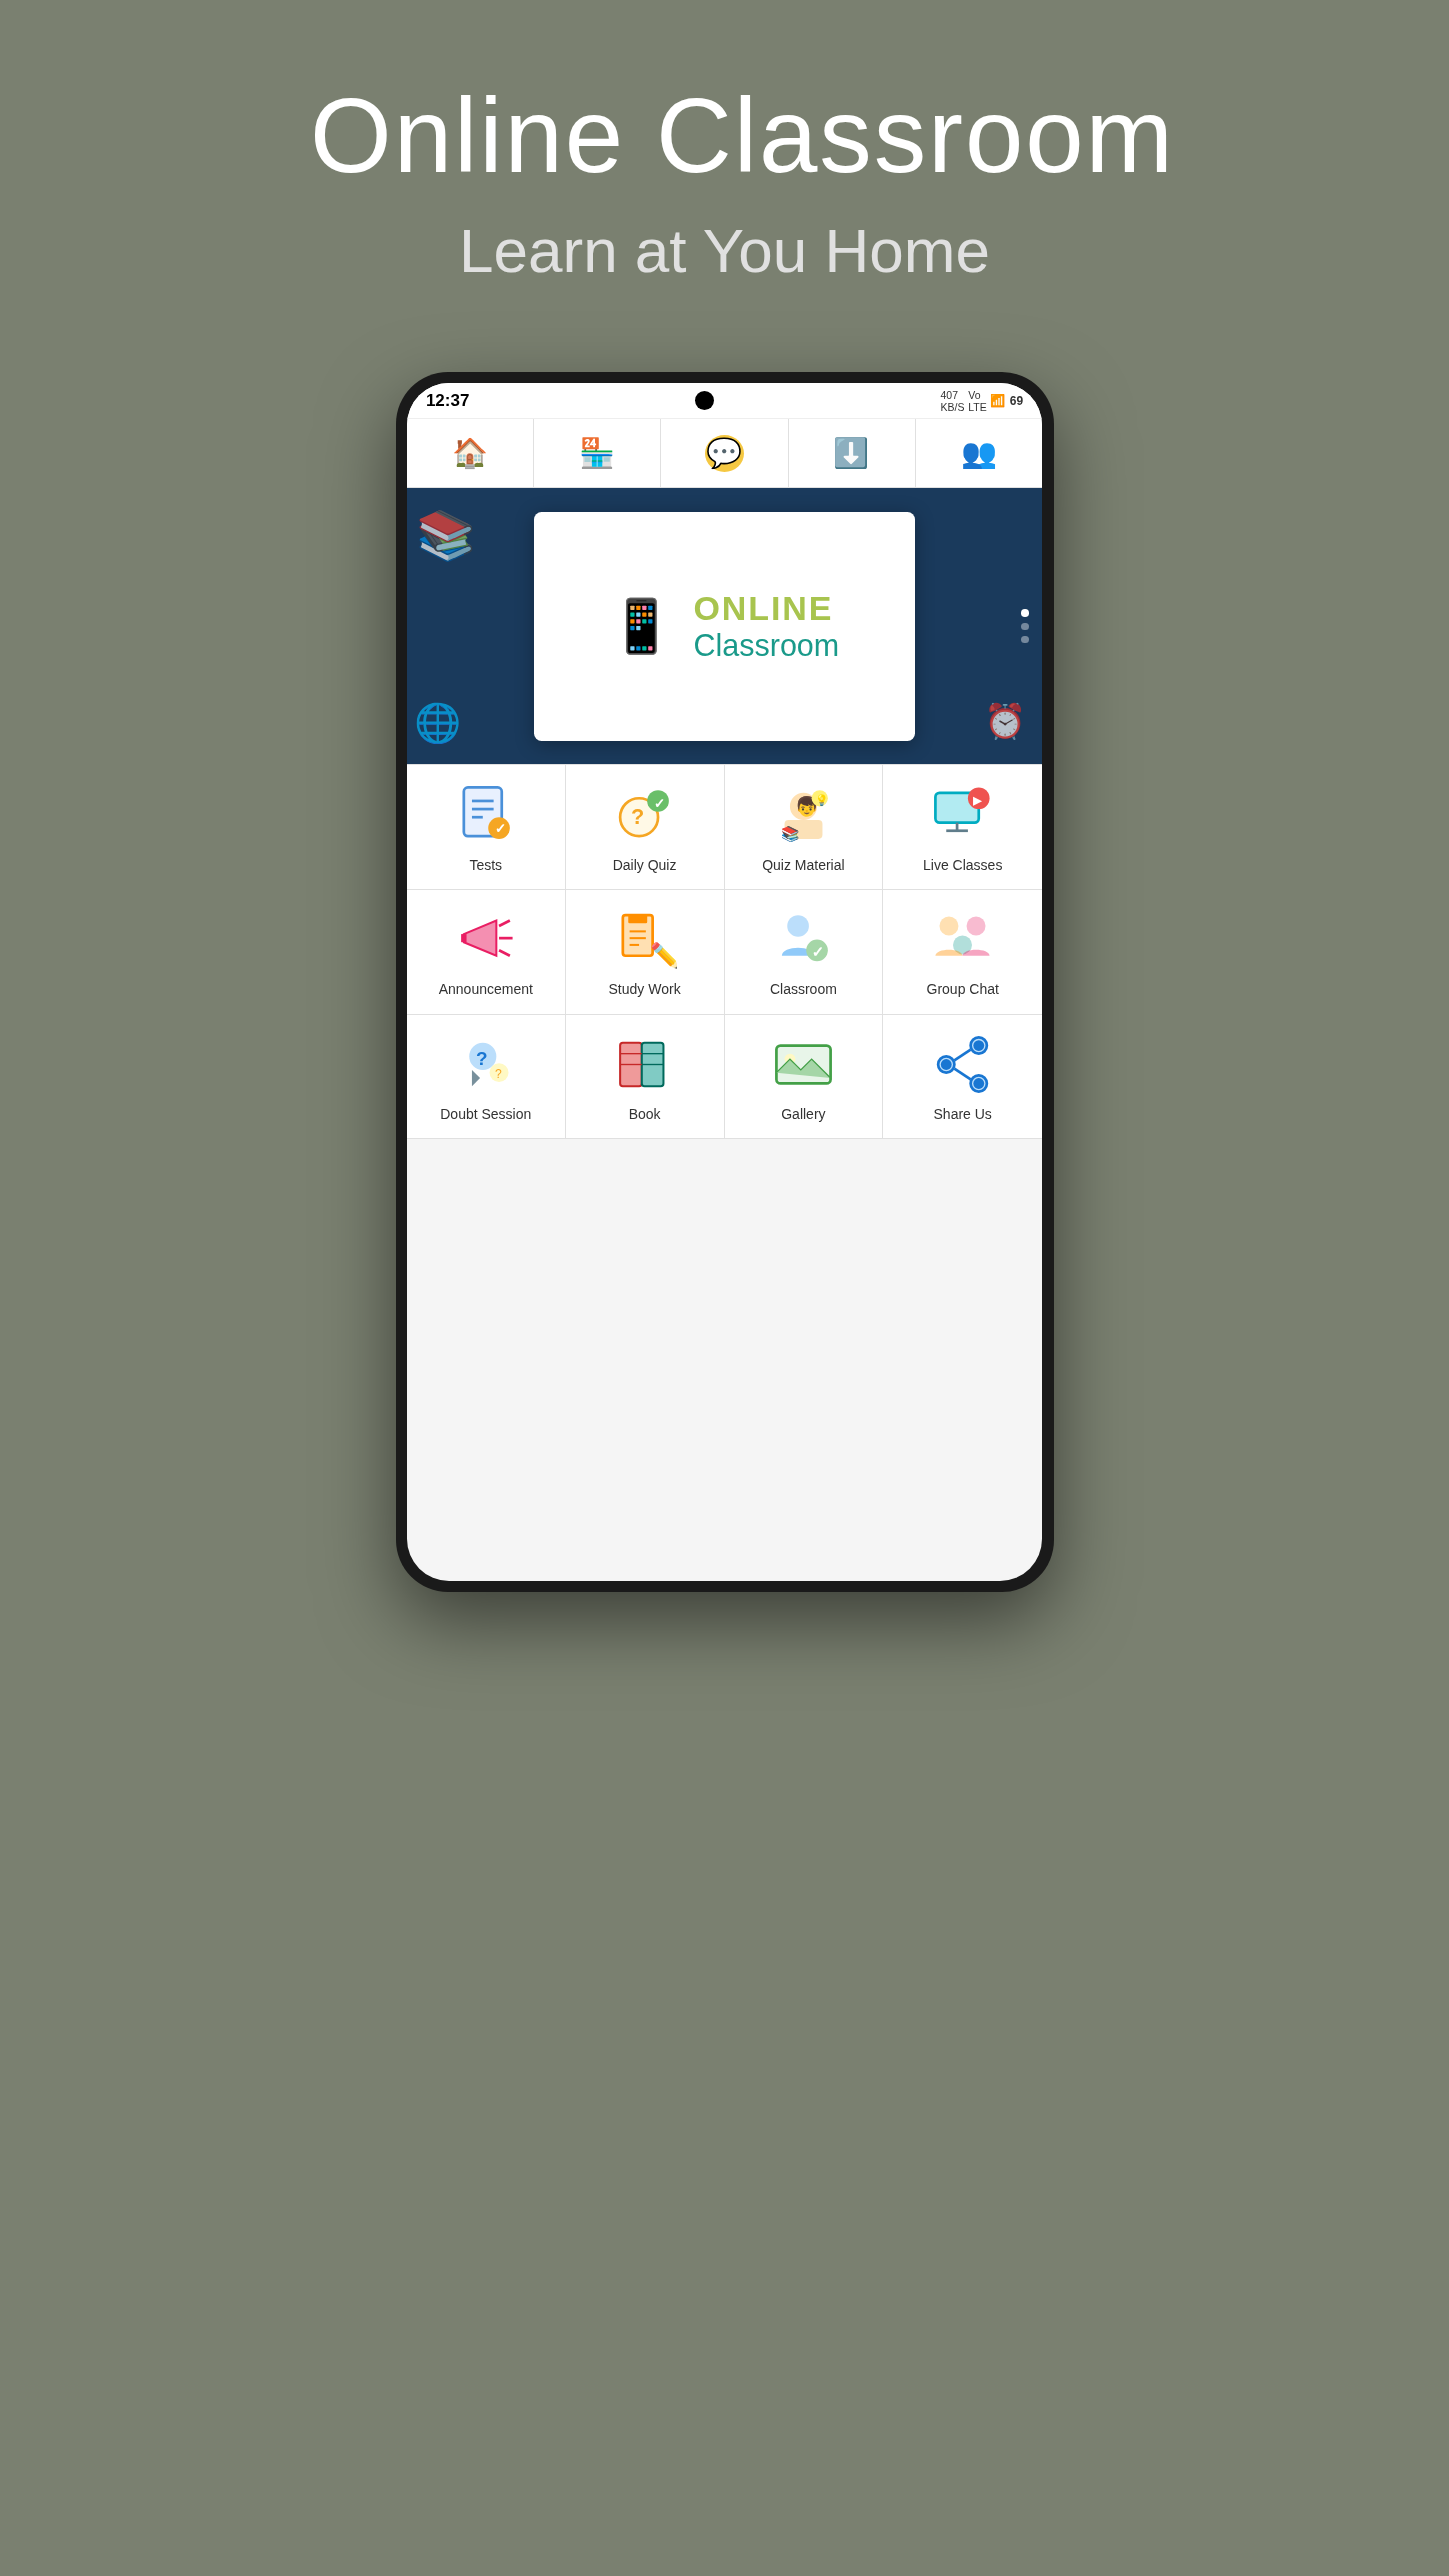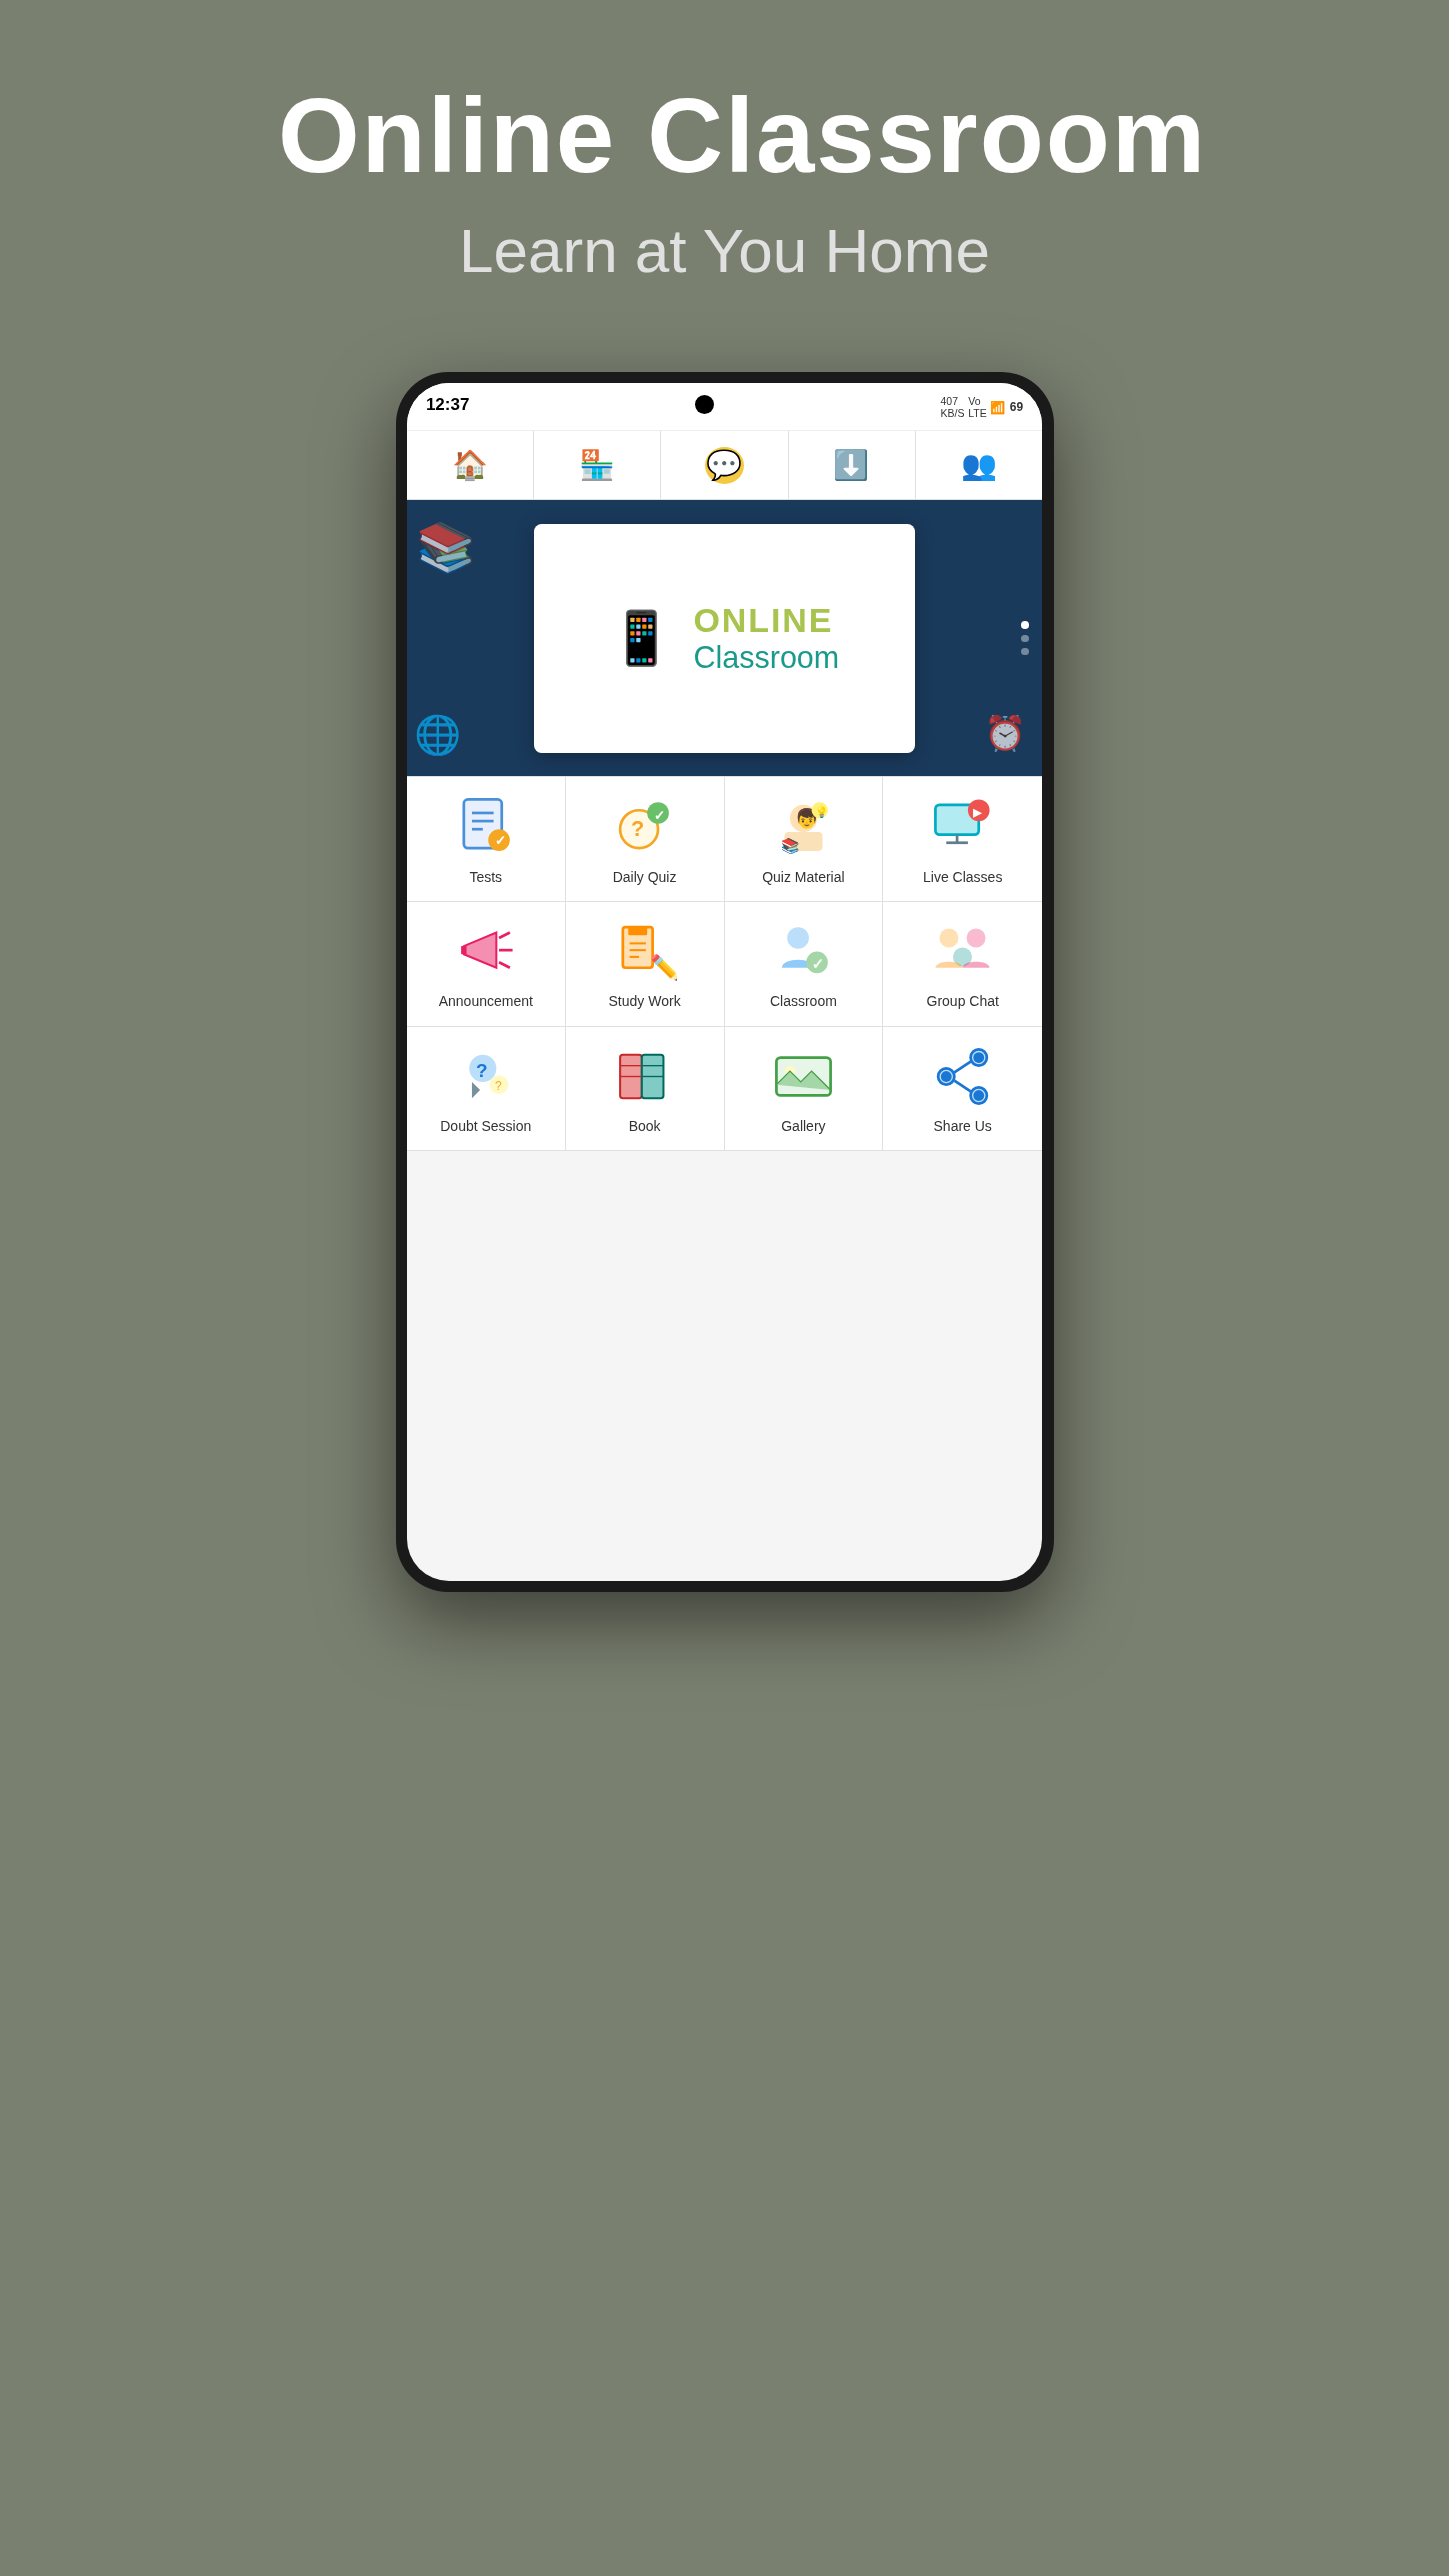--- a/index.html
+++ b/index.html
@@ -20,21 +20,21 @@
 
     .header-text {
       position: absolute;
       top: 76px;
       left: 0; right: 0;
       text-align: center;
       color: white;
     }
     .header-text h1 {
       font-size: 105px;
-      font-weight: 700;
+      font-weight: 400;
       letter-spacing: 1.9px;
       padding-left: 36px;
     }
     .header-text h2 {
       font-size: 62px;
       font-weight: 300;
       margin-top: 19px;
       color: #e0e0e0;
     }
 
@@ -65,25 +65,25 @@
       right: 11.4px;
       bottom: 11.4px;
       background: #f5f5f5;
       border-radius: 42px;
       overflow: hidden;
     }
 
     
     .status-bar {
       background: white;
-      height: 48px;
-      display: flex;
-      align-items: flex-start;
+      height: 36px;
+      display: flex;
+      align-items: center;
       justify-content: space-between;
-      padding: 12px 19px;
+      padding: 0 19px;
       border-bottom: 1px solid #eee;
     }
     .status-time {
       font-size: 17px;
       font-weight: 600;
       color: #000;
     }
     .status-camera {
       width: 19px;
       height: 19px;

